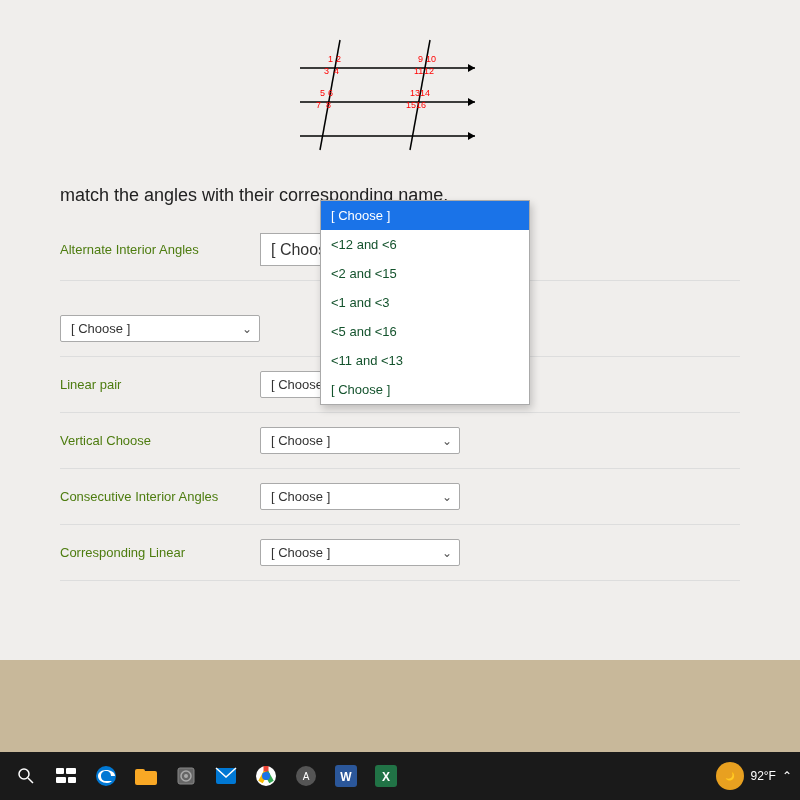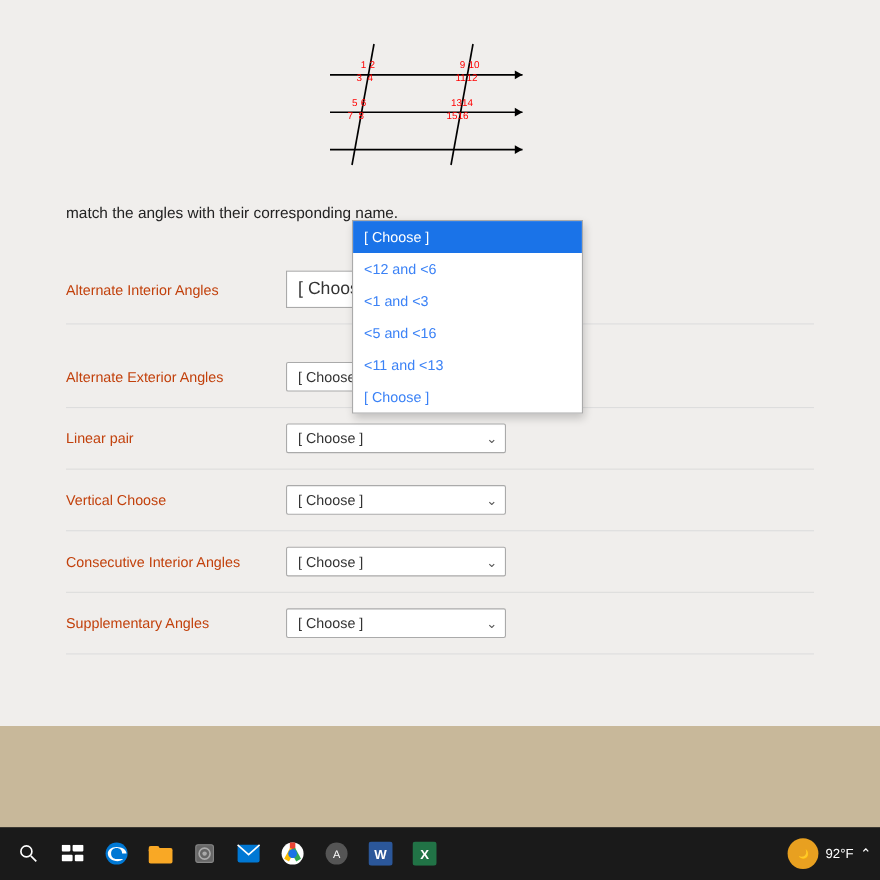--- a/index.html
+++ b/index.html
@@ -31,43 +31,43 @@
       width: 220px;
       height: 130px;
     }
 
     .diagram svg {
       width: 100%;
       height: 100%;
     }
 
     .instruction-text {
-      font-size: 14px;
+      font-size: 18px;
       color: #222;
-      margin-bottom: 31px;
+      margin-bottom: 13px;
       margin-top: 5px;
     }
 
     .angles-container {
       display: flex;
       flex-direction: column;
       gap: 0;
     }
 
     .angle-row {
       display: flex;
       align-items: center;
       padding: 14px 0;
       border-bottom: 1px solid #ddd;
       position: relative;
     }
 
     .angle-label {
       font-size: 13px;
-      color: #c2410c;
+      color: #4d7c0f;
       width: 200px;
       flex-shrink: 0;
     }
 
     .dropdown-wrapper {
       position: relative;
     }
 
     .dropdown-select {
       appearance: none;
@@ -110,21 +110,21 @@
       background: white;
       display: flex;
       justify-content: space-between;
       align-items: center;
       color: #333;
     }
 
     .dropdown-open-item {
       padding: 7px 10px;
       cursor: pointer;
-      color: #3b82f6;
+      color: #14532d;
     }
 
     .dropdown-open-item.selected {
       background: #1a73e8;
       color: white;
     }
 
     
     .taskbar {
       position: absolute;
@@ -227,28 +227,28 @@
         <div class="dropdown-open-header">
           <span>[ Choose ]</span>
           <span>⌄</span>
         </div>
       </div>
     </div>
 
     <div class="dropdown-open-overlay">
       <div class="dropdown-open-item selected">[ Choose ]</div>
       <div class="dropdown-open-item">&lt;12 and &lt;6</div>
+      <div class="dropdown-open-item">&lt;2 and &lt;15</div>
       <div class="dropdown-open-item">&lt;1 and &lt;3</div>
       <div class="dropdown-open-item">&lt;5 and &lt;16</div>
       <div class="dropdown-open-item">&lt;11 and &lt;13</div>
       <div class="dropdown-open-item">[ Choose ]</div>
     </div>
 
     <div class="angle-row" style="margin-top: 20px;">
-      <span class="angle-label">Alternate Exterior Angles</span>
       <div class="dropdown-wrapper">
         <select class="dropdown-select">
           <option>[ Choose ]</option>
         </select>
         <span class="dropdown-arrow">⌄</span>
       </div>
     </div>
 
     <div class="angle-row">
       <span class="angle-label">Linear pair</span>
@@ -274,21 +274,21 @@
       <span class="angle-label">Consecutive Interior Angles</span>
       <div class="dropdown-wrapper">
         <select class="dropdown-select">
           <option>[ Choose ]</option>
         </select>
         <span class="dropdown-arrow">⌄</span>
       </div>
     </div>
 
     <div class="angle-row">
-      <span class="angle-label">Supplementary Angles</span>
+      <span class="angle-label">Corresponding Linear</span>
       <div class="dropdown-wrapper">
         <select class="dropdown-select">
           <option>[ Choose ]</option>
         </select>
         <span class="dropdown-arrow">⌄</span>
       </div>
     </div>
 
   </div>
 </div>

